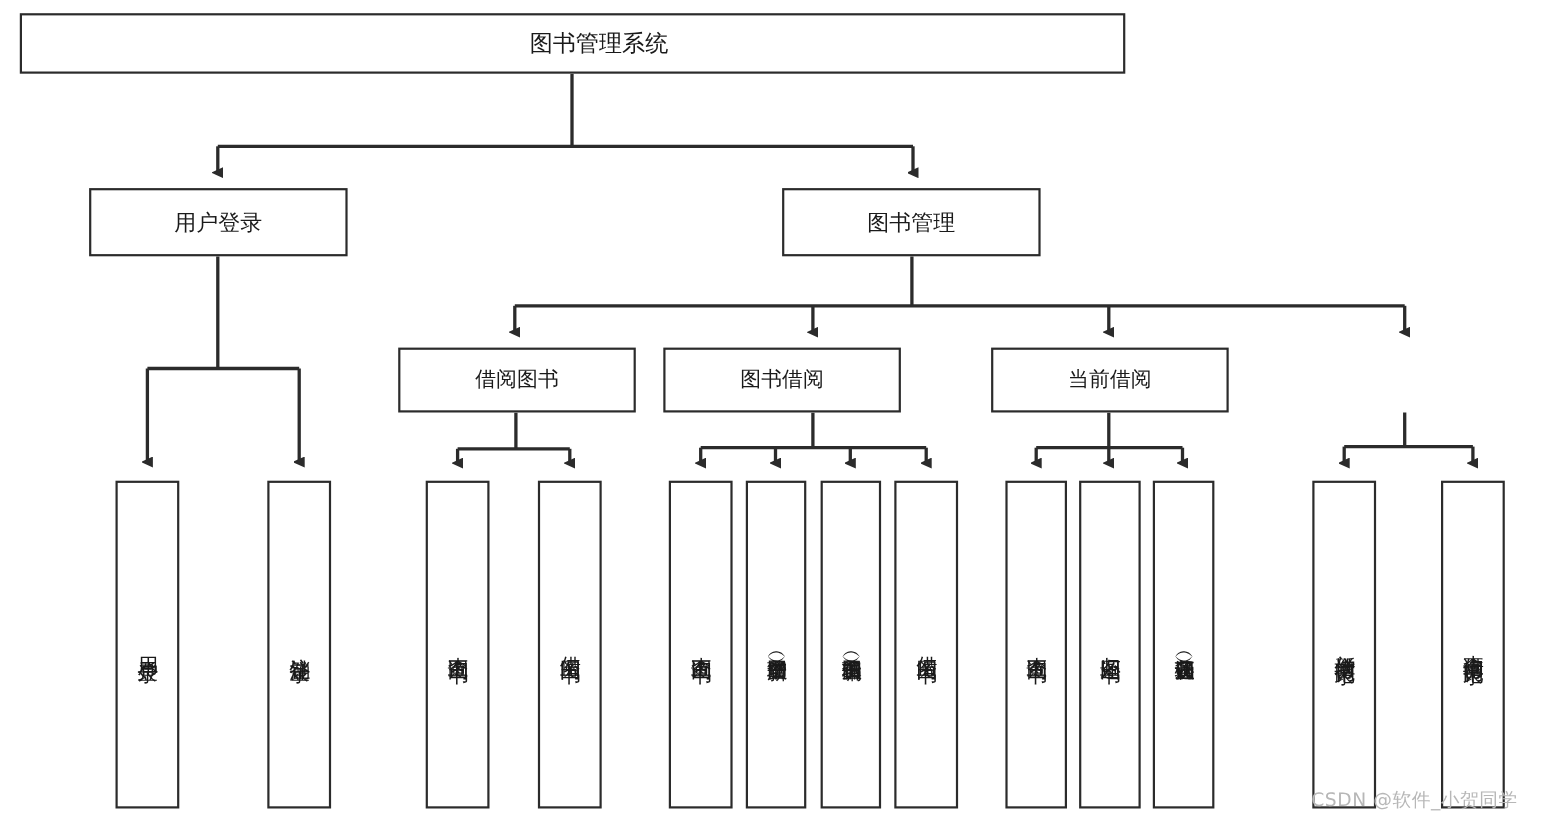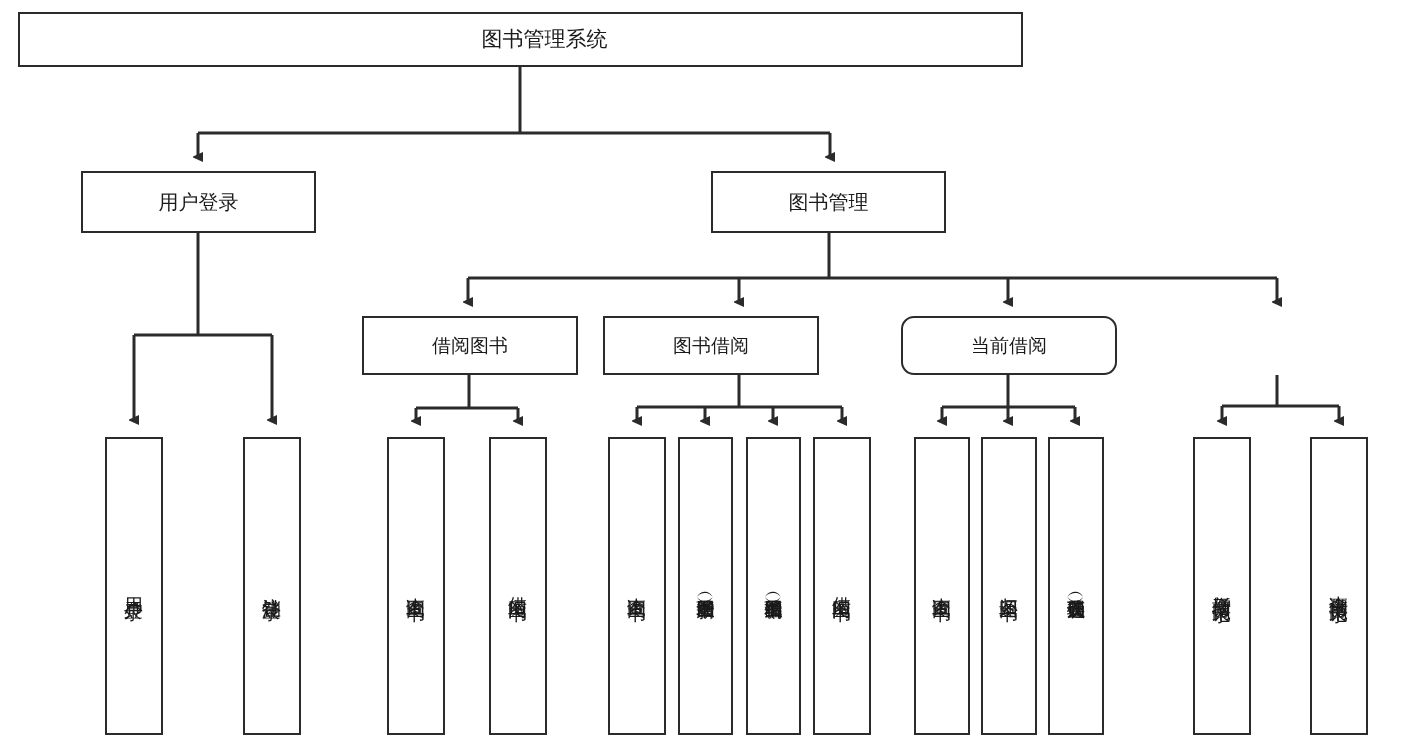--- a/index.html
+++ b/index.html
@@ -137,21 +137,21 @@
   <div class="node level2" style="left:711px; top:171px; width:235px; height:62px;">
     <span>图书管理</span>
   </div>
 
   <div class="node level3" style="left:362px; top:316px; width:216px; height:59px;">
     <span>借阅图书</span>
   </div>
   <div class="node level3" style="left:603px; top:316px; width:216px; height:59px;">
     <span>图书借阅</span>
   </div>
-  <div class="node level3" style="left:901px; top:316px; width:216px; height:59px;border-radius:13px;">
+  <div class="node level3" style="left:901px; top:316px; width:216px; height:59px;">
     <span>当前借阅</span>
   </div>
 
   <div class="node leaf" style="left:105px; top:437px; width:58px; height:298px;">
     <span class="leaf-text">用户登录</span>
   </div>
   <div class="node leaf" style="left:243px; top:437px; width:58px; height:298px;">
     <span class="leaf-text">注销登录</span>
   </div>
 
@@ -185,14 +185,15 @@
     <span class="leaf-text">确认归还（管理员）</span>
   </div>
 
   <div class="node leaf" style="left:1193px; top:437px; width:58px; height:298px;">
     <span class="leaf-text">新增借阅记录</span>
   </div>
   <div class="node leaf" style="left:1310px; top:437px; width:58px; height:298px;">
     <span class="leaf-text">查询借阅记录</span>
   </div>
 
+  <div class="watermark" style="left:1192px; top:716px;">CSDN @软件_小贺同学</div>
 
 </div>
 
 </body></html>

